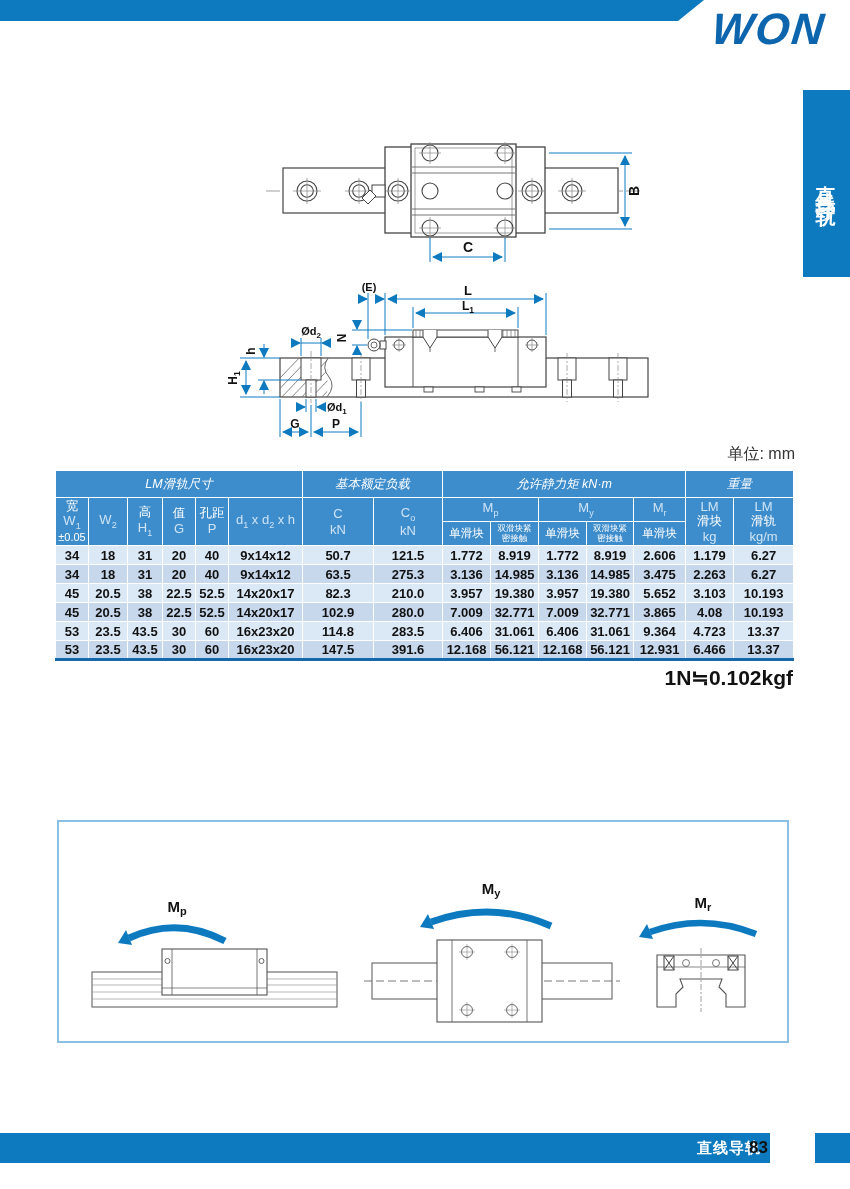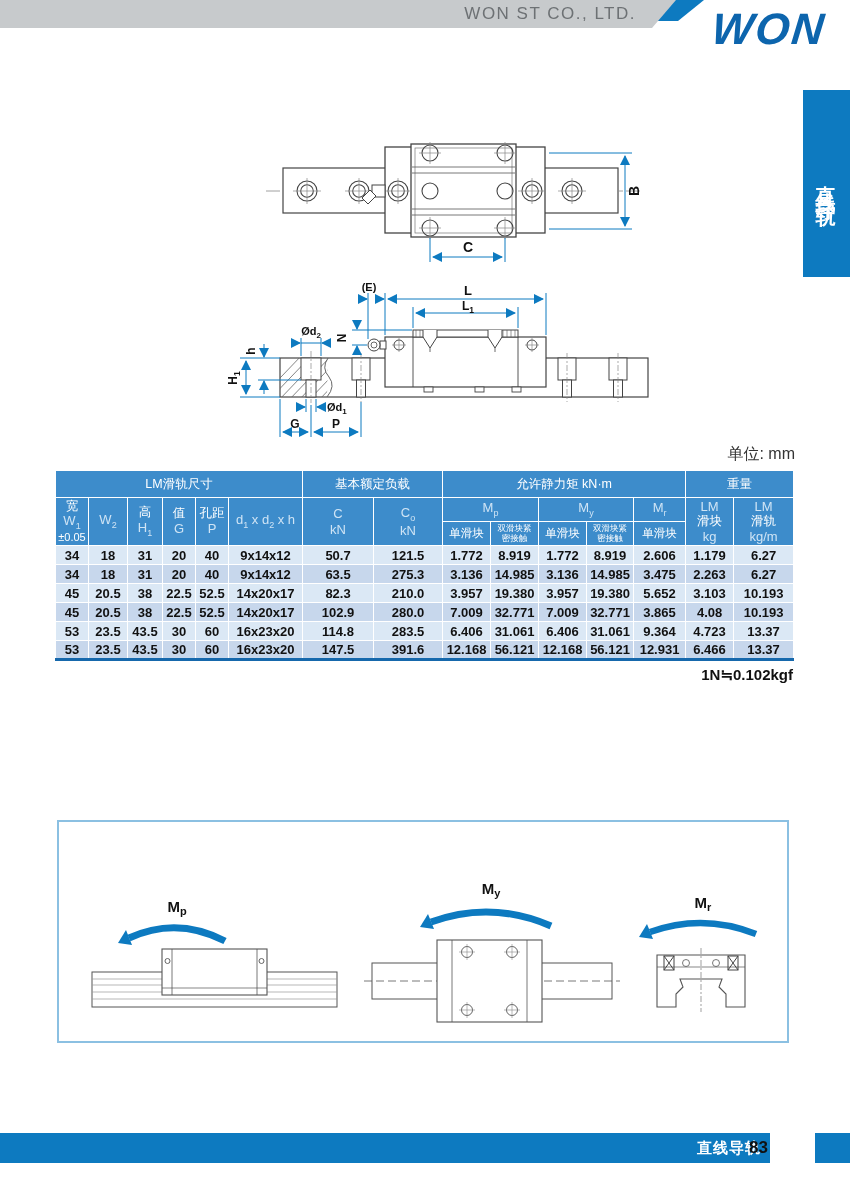--- a/index.html
+++ b/index.html
@@ -27,54 +27,51 @@
   svg text { font-family:"Liberation Sans", sans-serif; }
 
   .unit-label { position:absolute; top:444px; right:55px; font-size:16px; color:#333; }
 
   
   .spec-table { position:absolute; left:55px; top:470px; width:738px; border-collapse:collapse;
                 table-layout:fixed; border-bottom:3px solid #1668ac; }
   .spec-table th, .spec-table td { border:1.5px solid #fff; text-align:center; vertical-align:middle;
                 padding:0; overflow:hidden; }
   .spec-table th { background:#3d8ccb; font-weight:normal; }
-  .gr { height:27px; font-size:13.5px; }
+  .gr { height:27px; font-size:13.5px;font-style:italic; }
   .h2r { height:24px; }
   .cn { color:#ffffff; font-size:12.5px; line-height:1.18; }
   .lt { color:#cfe4f5; font-size:13px; line-height:1.18; }
   .tol { font-size:11px; }
   .tiny { color:#fff; font-size:8.5px; line-height:1.12;text-align:center; }
   .single-cell { color:#fff; font-size:11.5px; }
   sub { font-size:9px; }
   .spec-table td { height:19px; font-size:13px; font-weight:bold; color:#111; }
   tr.rl td { background:#dbe8f5; }
   tr.rd td { background:#c7d7ec; }
 
-  .kgf-note { position:absolute; top:666px; right:57px; font-size:15px; font-weight:bold; color:#111; }
+  .kgf-note { position:absolute; top:666px; right:57px; font-size:21px; font-weight:bold; color:#111; }
 
   
   .panel { position:absolute; left:57px; top:820px; width:732px; height:223px; border:2px solid #8bc0e2; background:#fff; }
 
   
   .foot-bar { position:absolute; left:0; top:1133px; width:770px; height:30px; background:#0d7ac0;
               display:flex; align-items:center; justify-content:flex-end; padding-right:9px; }
   .foot-bar span { color:#fff; font-size:15px; font-weight:bold; letter-spacing:1px; }
   .foot-page { position:absolute; left:736px; top:1133px; width:45px; height:30px; display:flex;
                align-items:center; justify-content:center; font-size:17px; font-weight:bold; color:#111; }
   .foot-sq { position:absolute; left:815px; top:1133px; width:35px; height:30px; background:#0d7ac0; }
 </style>
 </head>
 <body>
 
 <div class="page">
 
   <div class="band-blue"></div>
-  <div class="band-gray">
-    <span>WON ST CO., LTD.</span>
-  </div>
   <div class="logo">WON</div>
 
   <div class="side-tab">
     <span>直线导轨</span>
   </div>
 
   <div class="draw1">
   <svg width="390" height="158" viewBox="0 0 390 158">
     <defs>
       <marker id="ar1" viewBox="0 0 10 10" refX="9" refY="5" markerWidth="10" markerHeight="10" orient="auto-start-reverse">

